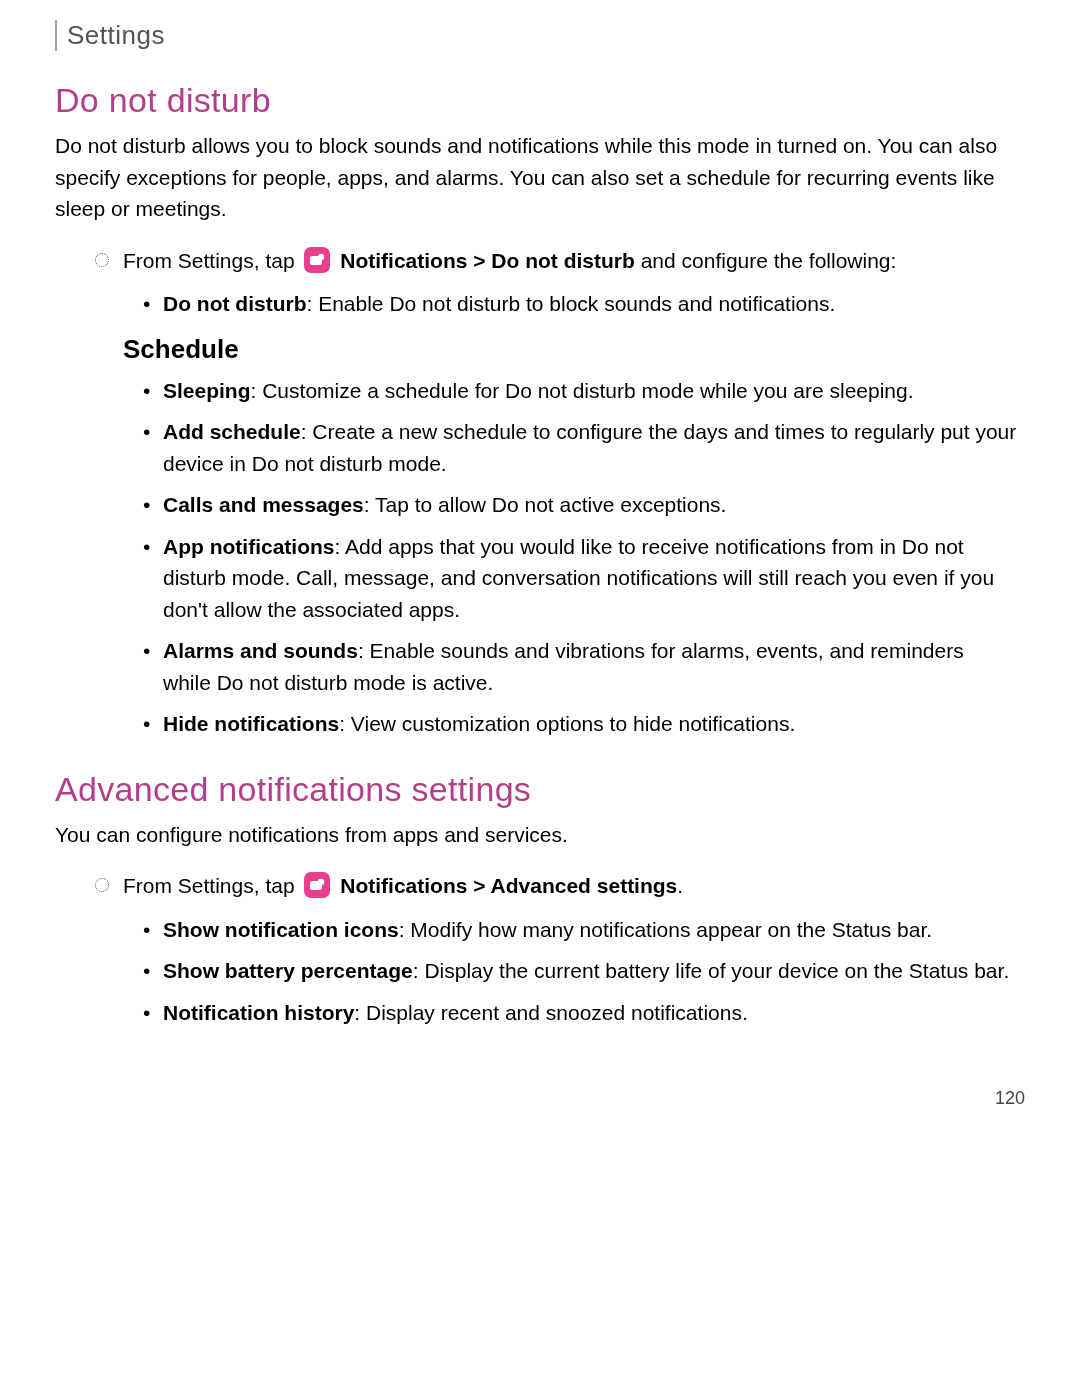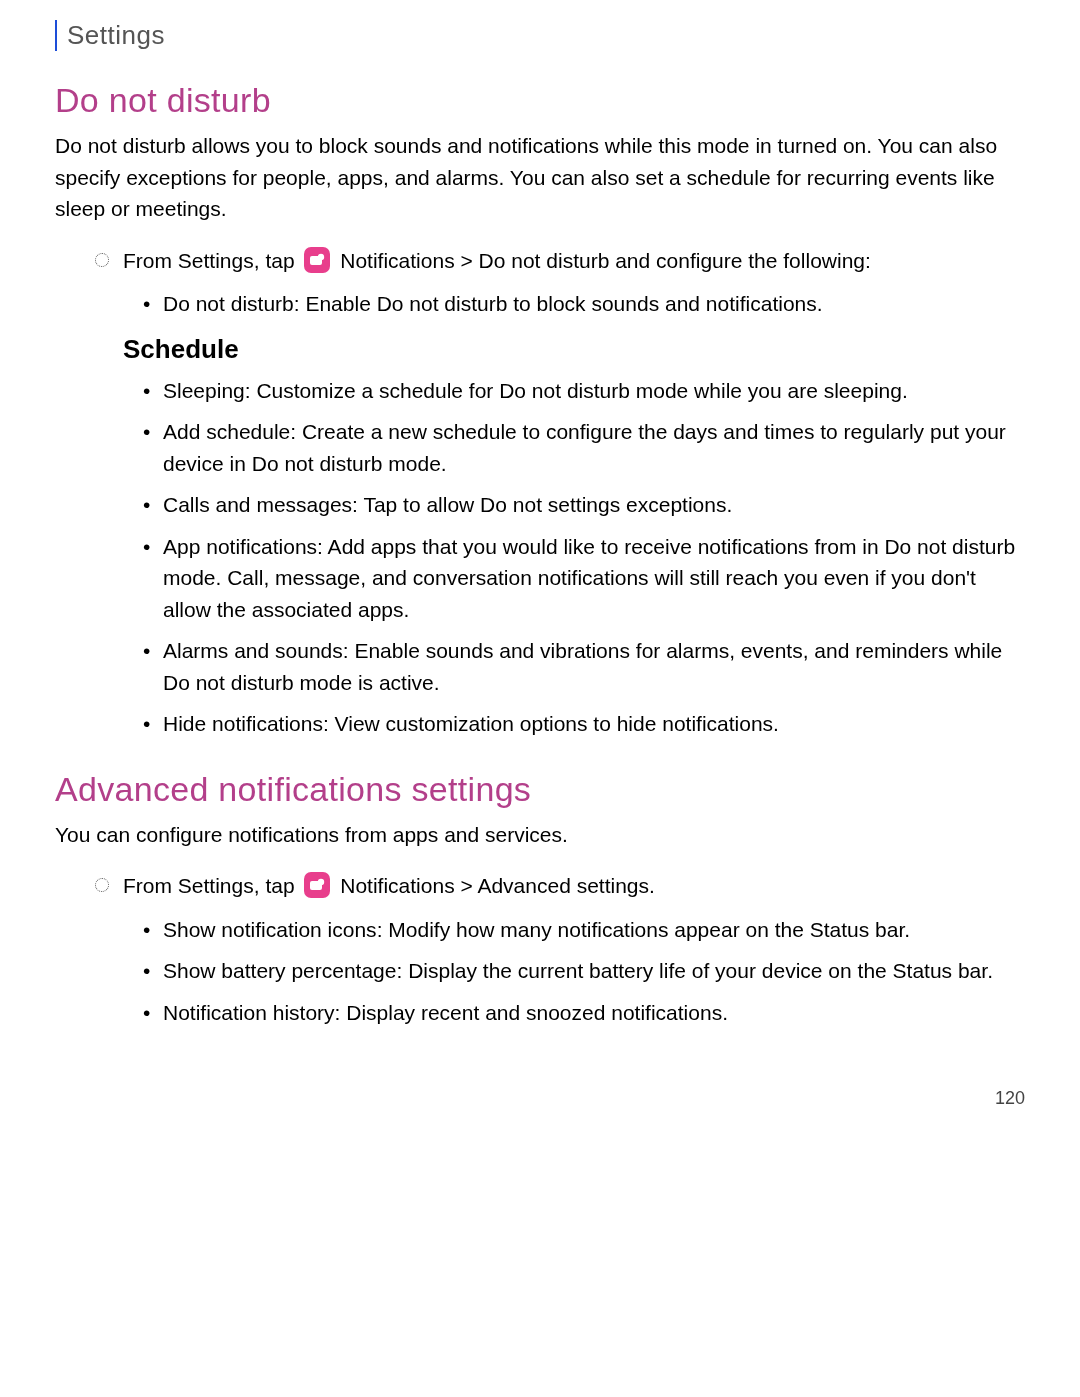--- a/index.html
+++ b/index.html
@@ -8,21 +8,21 @@
     font-family: "Segoe UI", Arial, sans-serif;
     background: #fff;
     color: #000;
     width: 1080px;
   }
   .page {
     padding: 20px 55px 30px 55px;
     box-sizing: border-box;
   }
   .header-block {
-    border-left: 2px solid #1d4ed8;
+    border-left: 2px solid #a3a3a3;
     padding-left: 10px;
     margin-bottom: 28px;
   }
   .header-title {
     font-size: 26px;
     color: #555;
     font-weight: 400;
     letter-spacing: 0.5px;
   }
   h2.section-heading {
@@ -90,21 +90,21 @@
     position: absolute;
     left: 0;
     top: 0;
     color: #000;
   }
   .sub-heading {
     font-size: 26px;
     font-weight: 700;
     margin: 14px 0 6px 68px;
   }
-  .bold { font-weight: 400; text-align: center; }
+  .bold { font-weight: 700; text-align: center; }
   .page-num {
     text-align: right;
     font-size: 18px;
     color: #444;
     margin-top: 60px;
   }
 </style>
 </head>
 <body>
 
@@ -136,21 +136,21 @@
     <li><span class="bold">Do not disturb</span><span>: Enable Do not disturb to block sounds and notifications.</span></li>
   </ul>
 
   <div class="sub-heading">Schedule</div>
   <ul class="sub-list">
     <li><span class="bold">Sleeping</span><span>: Customize a schedule for Do not disturb mode while you are sleeping.</span></li>
     <li><span class="bold">Add schedule</span><span>: Create a new schedule to configure the days and times to regularly put your device in Do not disturb mode.</span></li>
   </ul>
 
   <ul class="sub-list">
-    <li><span class="bold">Calls and messages</span><span>: Tap to allow Do not settings exceptions.</span></li>
+    <li><span class="bold">Calls and messages</span><span>: Tap to allow Do not active exceptions.</span></li>
     <li><span class="bold">App notifications</span><span>: Add apps that you would like to receive notifications from in Do not disturb mode. Call, message, and conversation notifications will still reach you even if you don't allow the associated apps.</span></li>
     <li><span class="bold">Alarms and sounds</span><span>: Enable sounds and vibrations for alarms, events, and reminders while Do not disturb mode is active.</span></li>
     <li><span class="bold">Hide notifications</span><span>: View customization options to hide notifications.</span></li>
   </ul>
 
   <h2 class="section-heading">Advanced notifications settings</h2>
 
   <p class="intro">You can configure notifications from apps and services.</p>
 
   <div class="step-line">

